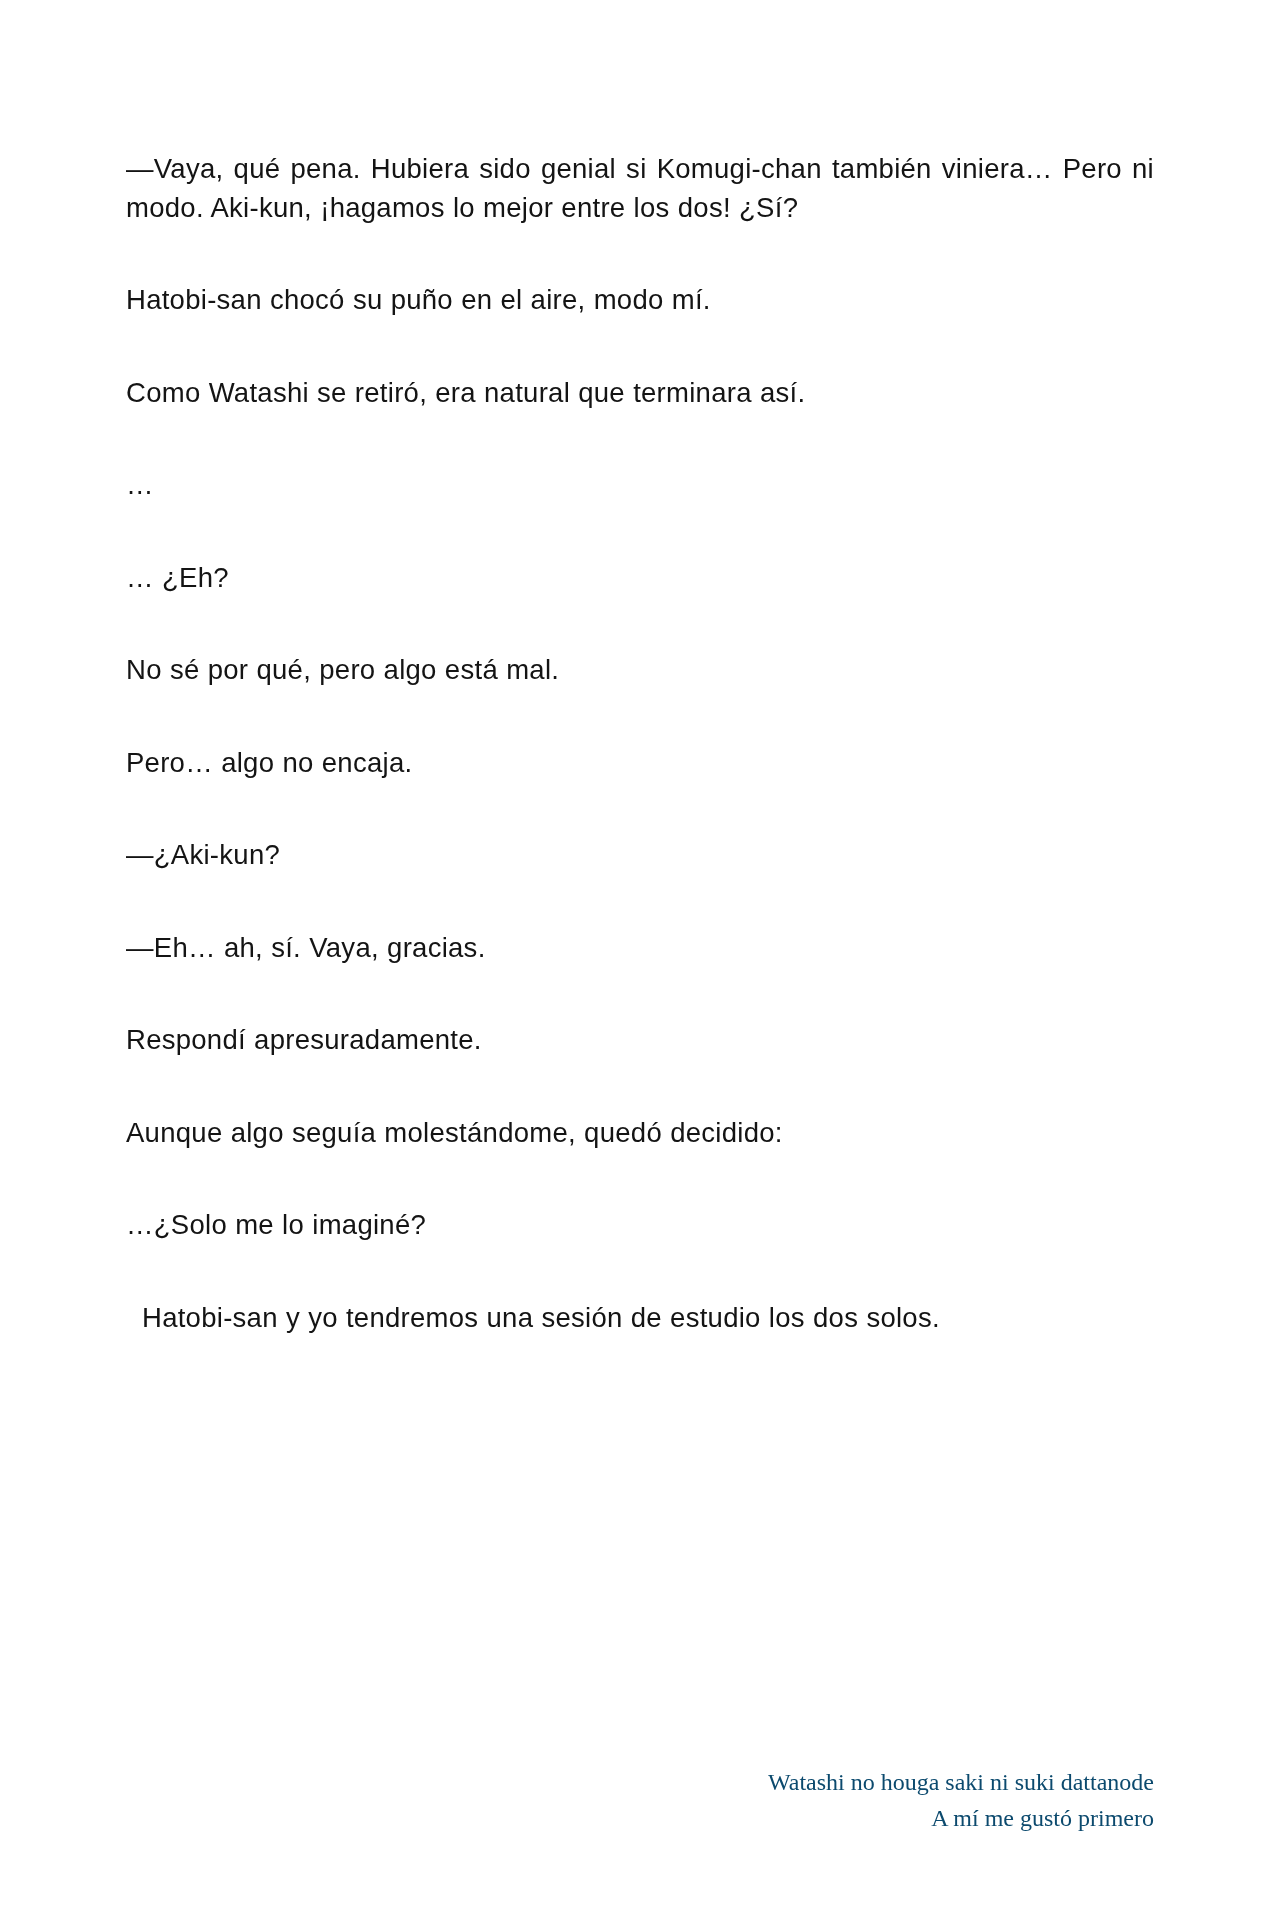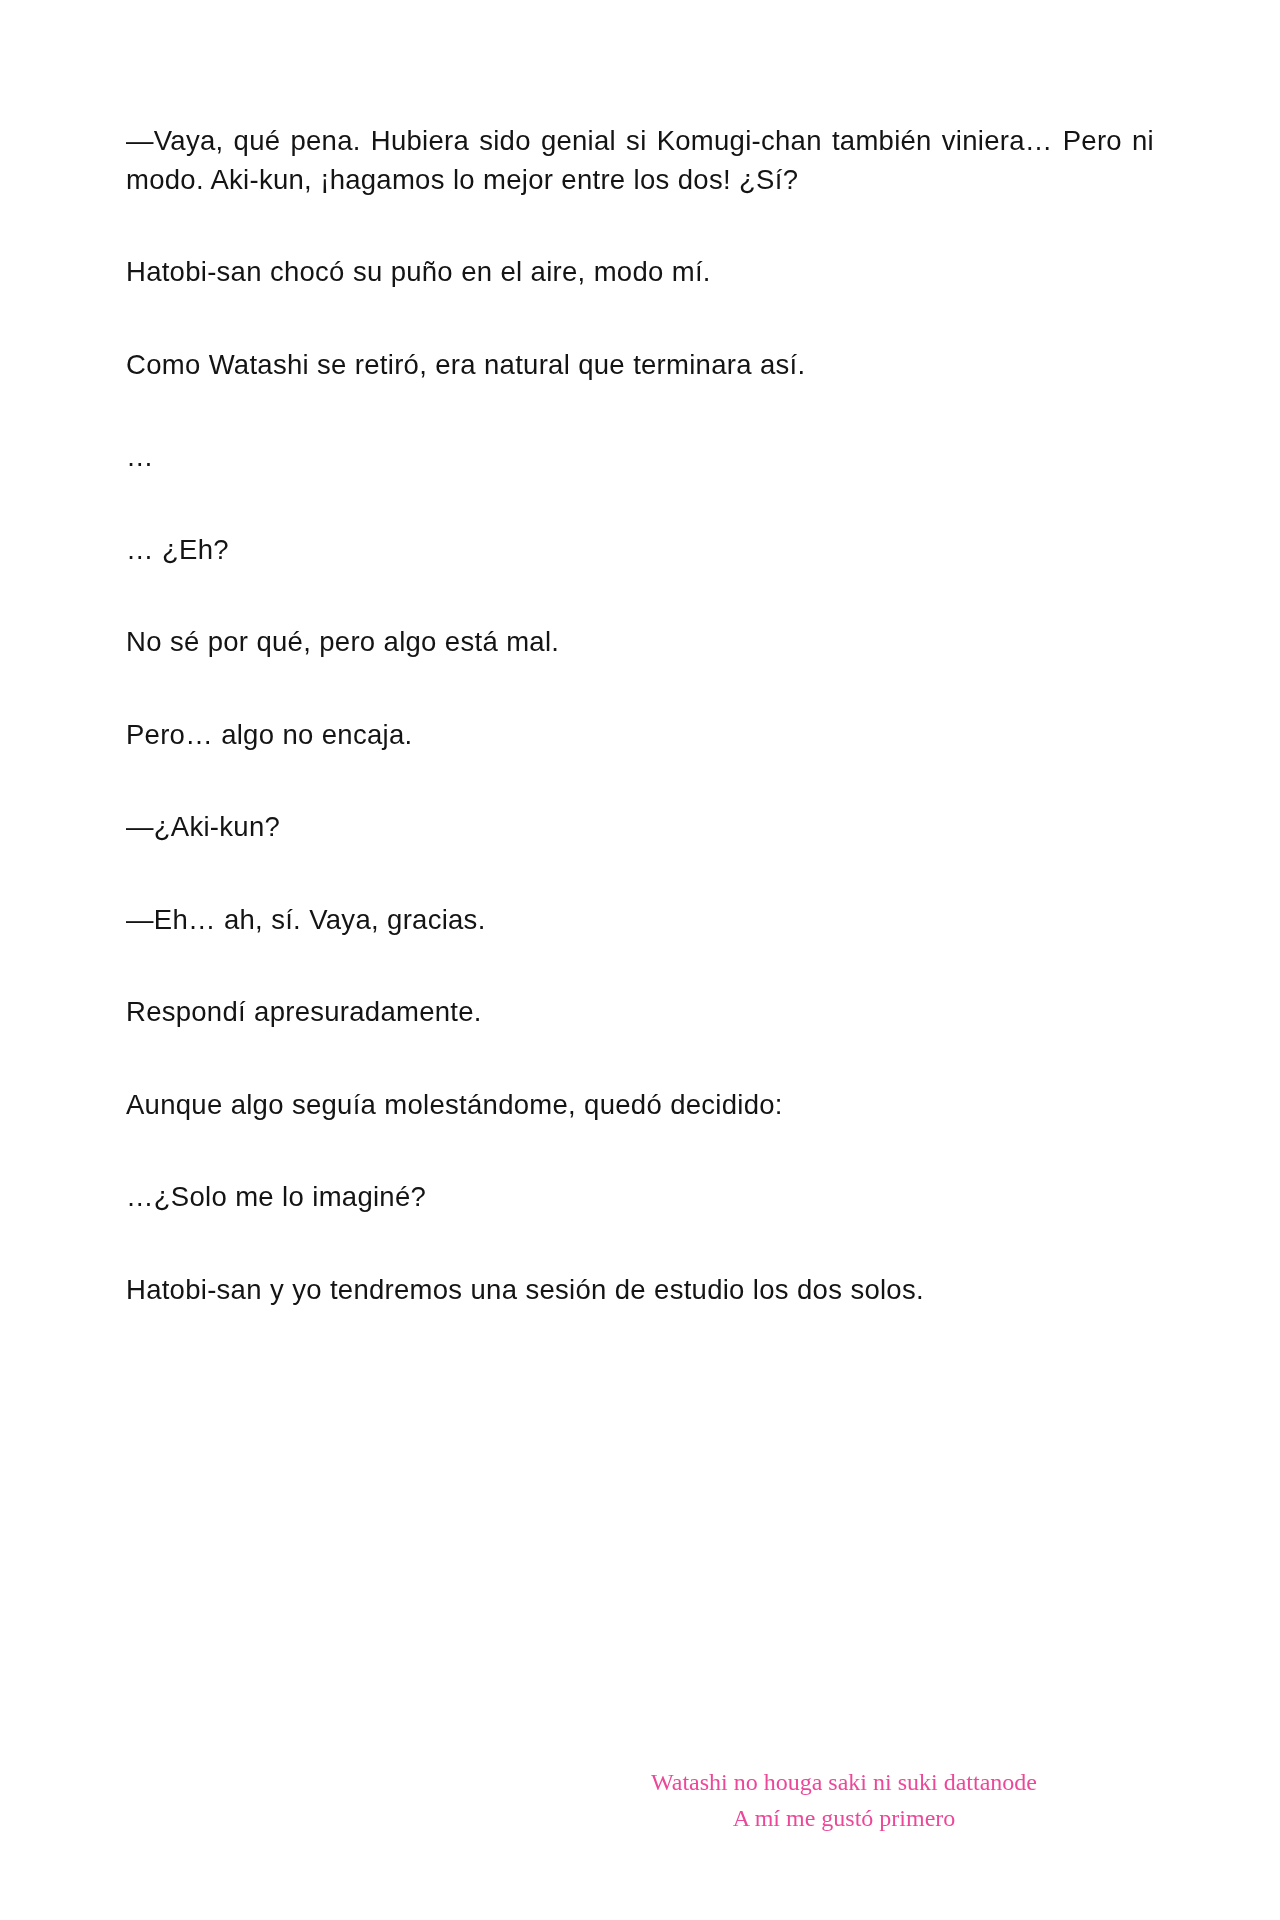--- a/index.html
+++ b/index.html
@@ -29,34 +29,36 @@
     line-height: 1.40;
     color: #141414;
     text-align: left;
     letter-spacing: 0.01em;
     word-spacing: 0.01em;
     -webkit-font-smoothing: antialiased;
   }
   .para.justify {
     text-align: justify;
     text-justify: inter-word;
+    margin-top: 28px;
   }
   .para:last-child {
     margin-bottom: 0;
+    margin-left: 16px;
   }
   .footer {
     position: absolute;
     right: 126px;
     bottom: 84px;
     width: 620px;
-    text-align: center;
+    text-align: right;
     font-family: "Liberation Serif", serif;
     font-size: 24px;
     line-height: 1.50;
-    color: #ec4899;
+    color: #0c4a6e;
   }
   .footer-line {
     display: block;
     white-space: nowrap;
   }
 </style>
 </head>
 <body>
 
 <div class="page">

